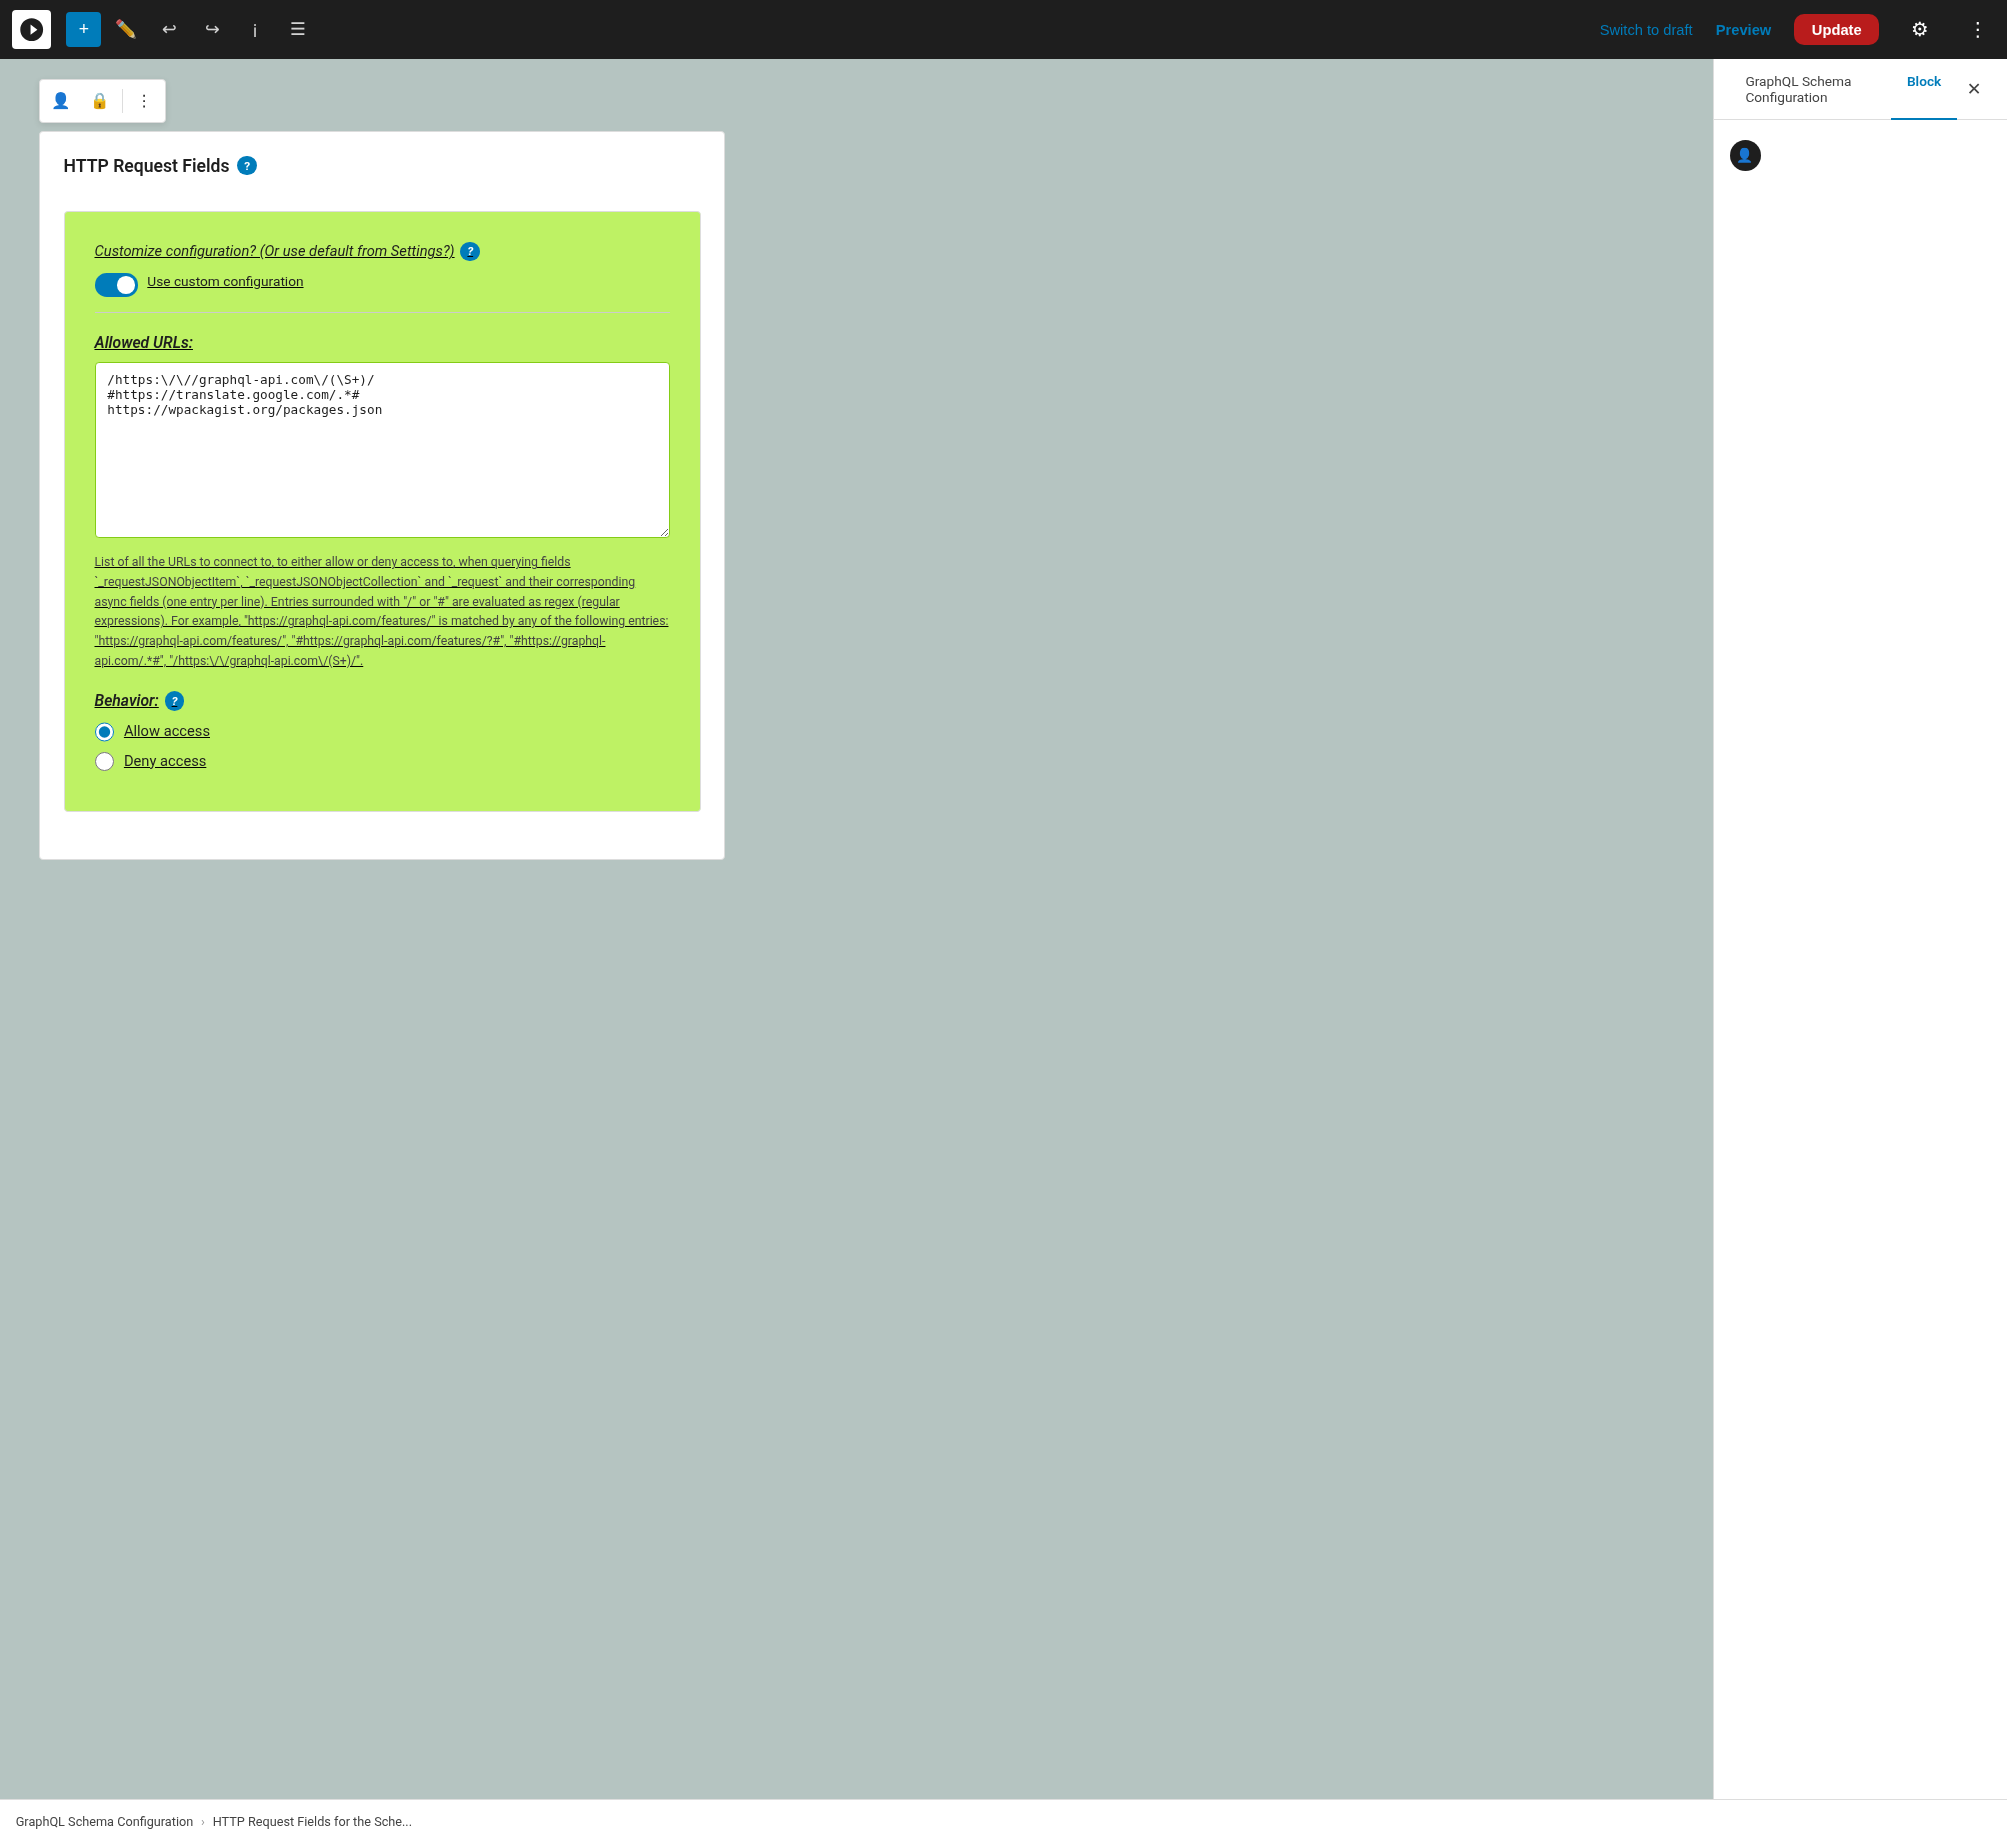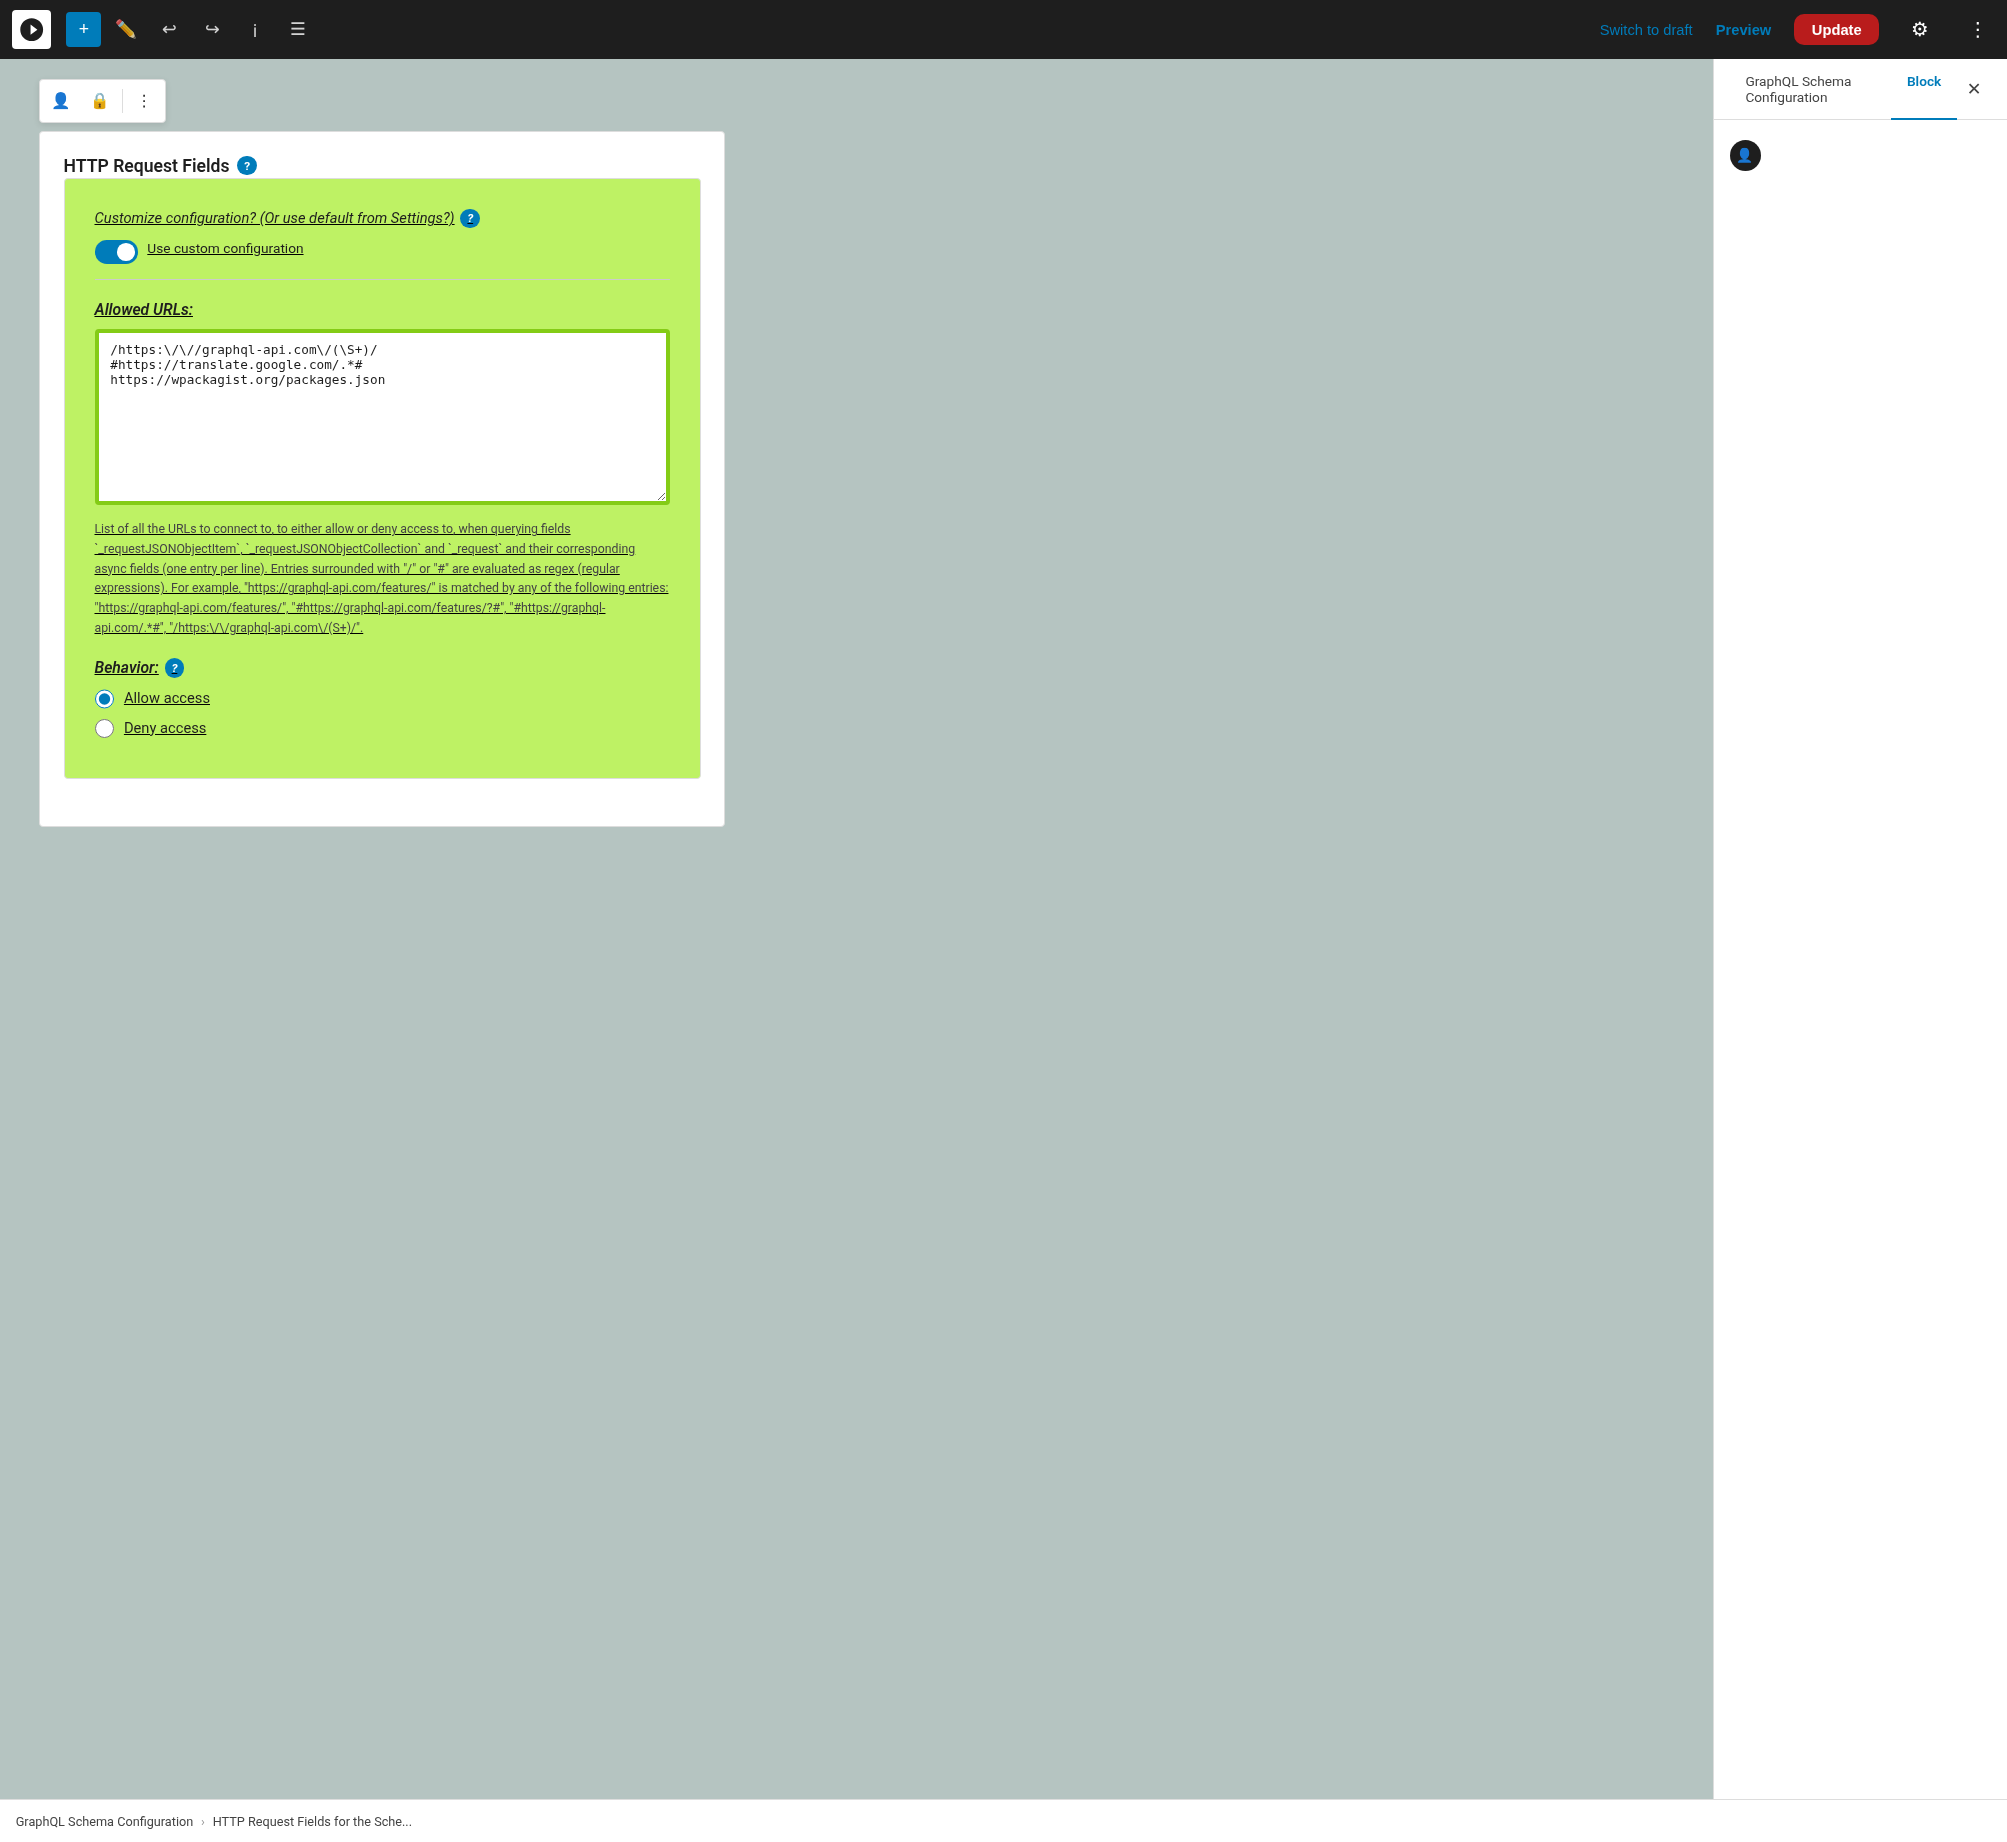--- a/index.html
+++ b/index.html
@@ -173,21 +173,21 @@
       background: #fff;
       border: 1px solid #ddd;
       border-radius: 3.9px;
       padding: 23.5px;
       max-width: 686px;
     }
     .http-block-header {
       display: flex;
       align-items: center;
       gap: 7.8px;
-      margin-bottom: 2px;
+      margin-bottom: 35px;
     }
     .http-block-title {
       font-size: 17.6px;
       font-weight: 600;
       color: #1e1e1e;
     }
     .help-icon {
       width: 19.6px; height: 19.6px;
       background: #007cba;
       border-radius: 50%;
@@ -258,21 +258,21 @@
     .section-label {
       font-style: italic;
       font-size: 15.7px;
       font-weight: 600;
       color: #1e1e1e;
       margin-bottom: 9.8px;
     }
     .urls-textarea {
       width: 100%;
       height: 176px;
-      border: 4px solid #84cc16;
+      border: 1px solid #84cc16;
       border-radius: 3.9px;
       padding: 9.8px 11.8px;
       font-family: monospace;
       font-size: 12.7px;
       color: #1e1e1e;
       resize: vertical;
       background: #fff;
       margin-bottom: 11.8px;
     }
     .urls-description {

